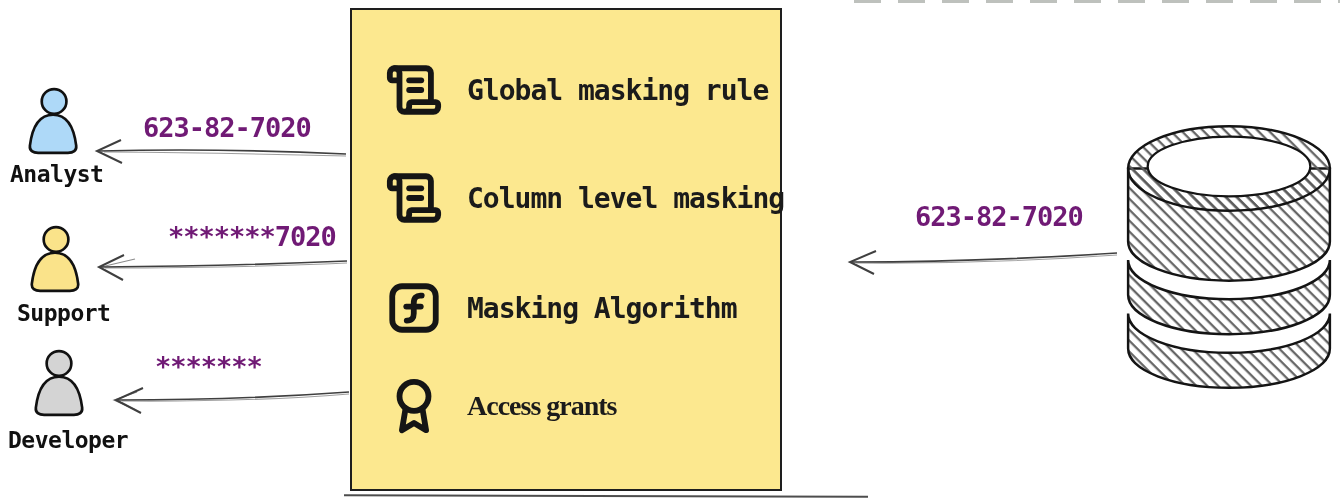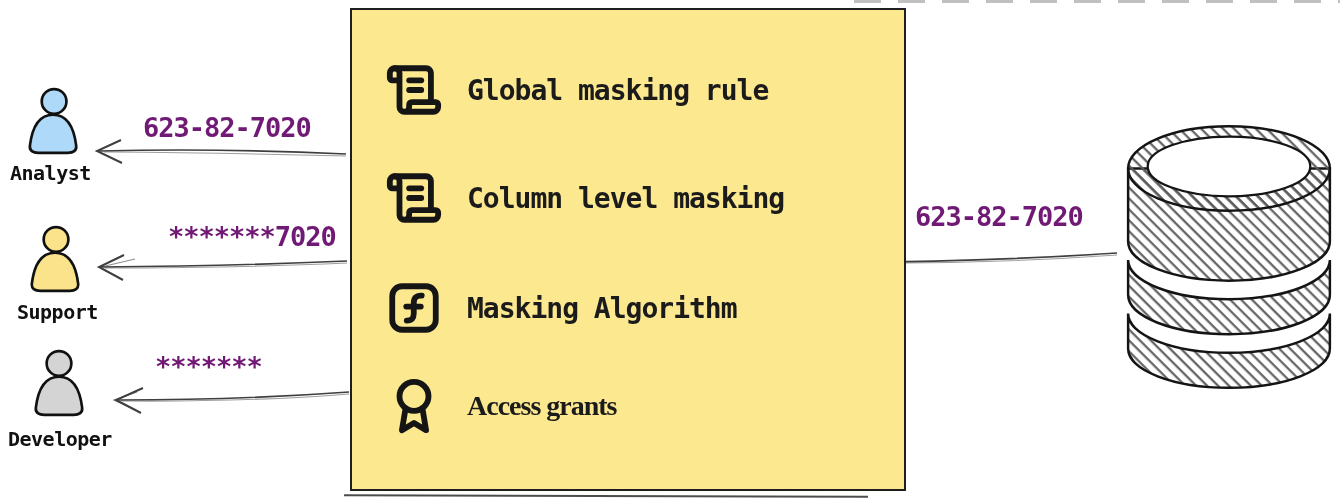--- a/index.html
+++ b/index.html
@@ -6,33 +6,33 @@
   .canvas{
     position:relative;width:1340px;height:504px;background:#ffffff;
     font-family:"DejaVu Sans Mono","Liberation Mono",monospace;
     overflow:hidden;color:#1c1c1c;
   }
   .overlay{position:absolute;left:0;top:0;width:1340px;height:504px;pointer-events:none;}
 
   
   .user{position:absolute;}
   .user-label{
-    position:absolute;font-size:20px;font-weight:700;color:#111;
+    position:absolute;font-size:23px;font-weight:700;color:#111;
     white-space:nowrap;letter-spacing:-0.5px;
   }
 
   
   .flow-value{
     position:absolute;font-size:27px;font-weight:700;color:#701a75;
     white-space:nowrap;letter-spacing:-1px;
   }
 
   
   .masking-panel{
-    position:absolute;left:350px;top:8px;width:556px;height:483px;
+    position:absolute;left:350px;top:8px;width:432px;height:483px;
     background:#fce88f;border:2.5px solid #1e1e1e;box-sizing:border-box;
   }
   .panel-understroke{
     position:absolute;left:344px;top:495px;width:524px;height:2px;
     background:#4d4d4d;transform:rotate(0.15deg);
   }
   .panel-row{
     position:absolute;left:33px;display:flex;align-items:center;gap:24px;height:60px;
   }
   .panel-row .row-icon{flex:0 0 auto;width:58px;height:58px;}

